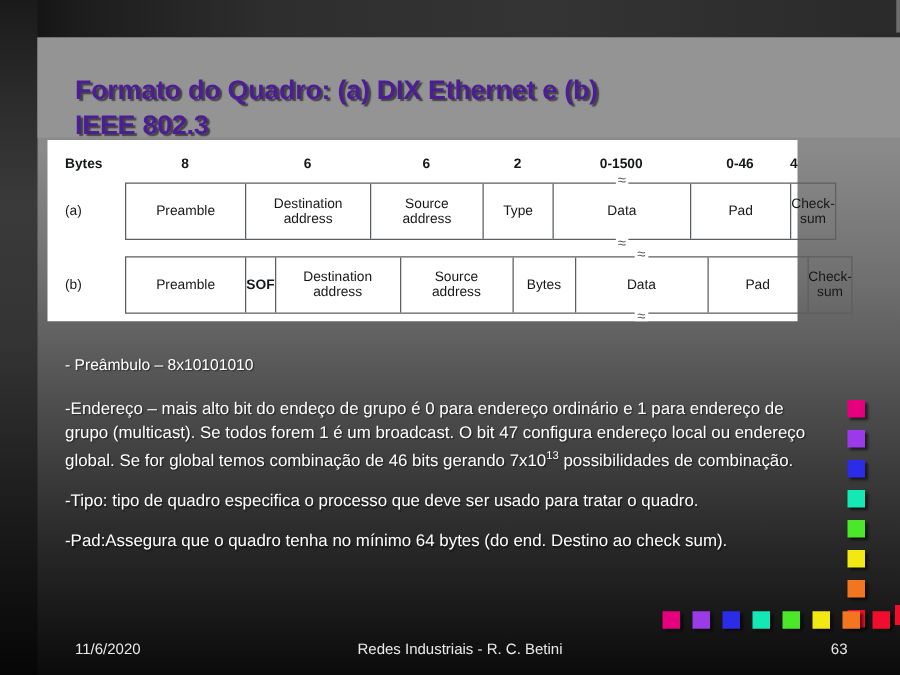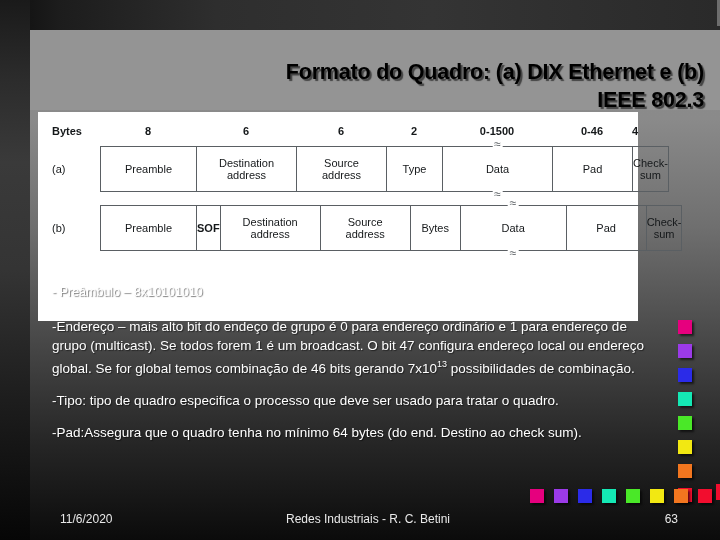--- a/index.html
+++ b/index.html
@@ -51,37 +51,37 @@
     top: 30px;
     width: 690px;
     height: 80px;
     background: #949494;
   }
   #title-text {
     position: absolute;
     left: 30px;
     top: 28px;
     width: 644px;
-    text-align: right;
-    color: #000000;
+    text-align: left;
+    color: #4c1d95;
     font-weight: bold;
     font-size: 21.5px;
     line-height: 28px;
     letter-spacing: -0.2px;
     text-shadow: 2px 2px 1px rgba(0,0,0,0.55);
     white-space: pre-line;
   }
 
   
   #figure {
     position: absolute;
     left: 38px;
     top: 112px;
     width: 600px;
-    height: 209px;
+    height: 145px;
     background: #ffffff;
     padding: 6px 10px 4px 10px;
   }
 
   .fig-grid {
     display: grid;
     grid-template-columns: 52px 1fr;
     align-items: center;
   }
 

